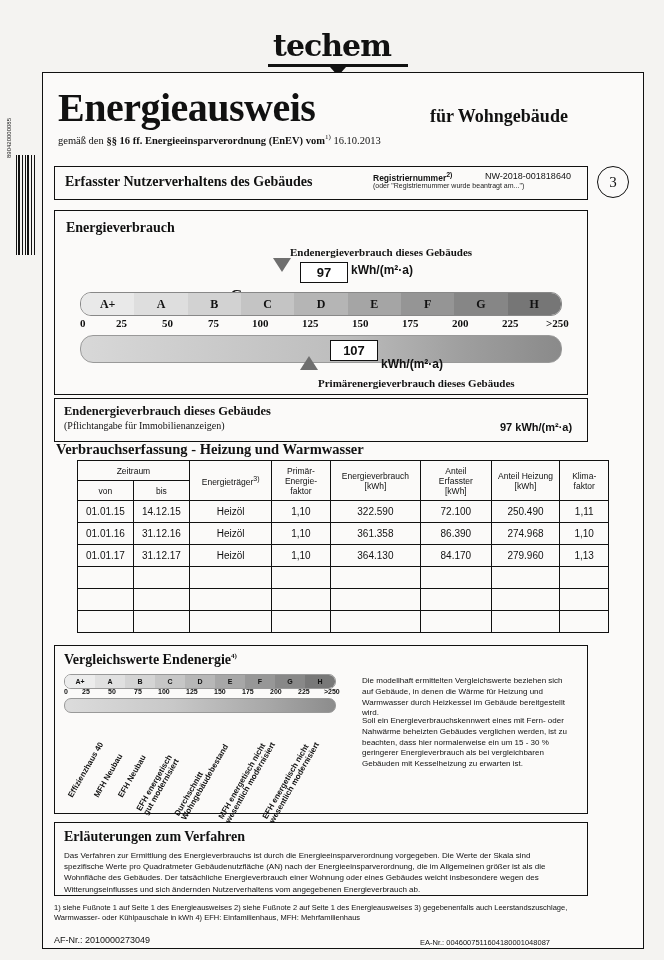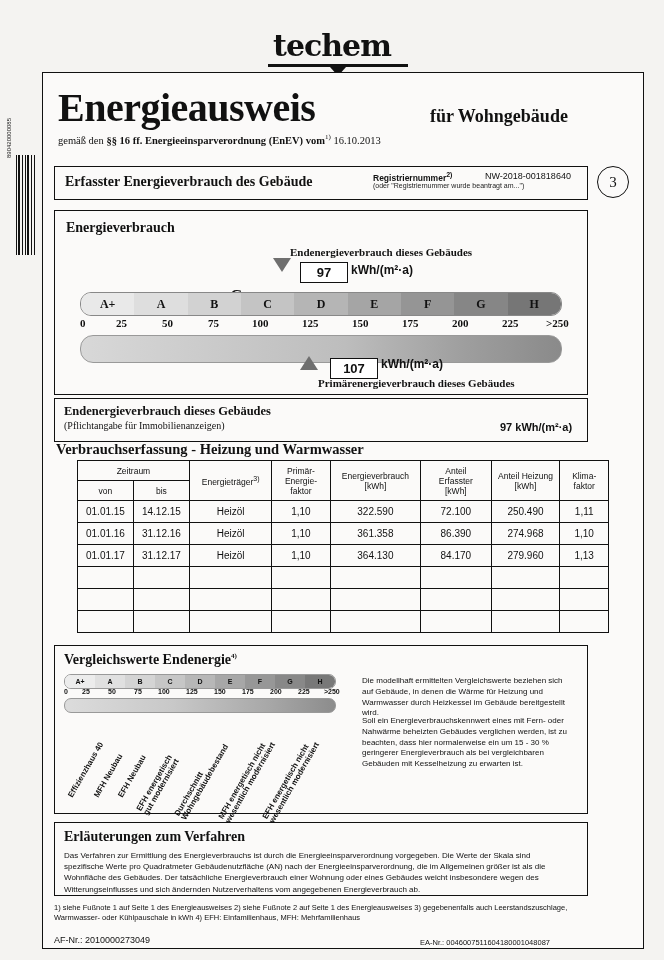--- a/index.html
+++ b/index.html
@@ -99,21 +99,21 @@
   .ev-caption{
     position:absolute;left:290px;top:246px;font-size:11px;font-weight:bold;
     font-family:"Liberation Serif",serif;
   }
   .val-box{
     position:absolute;border:1px solid #111;background:#fff;
     text-align:center;font-weight:bold;font-size:13px;
   }
   #end-val{left:300px;top:262px;width:46px;height:19px;line-height:19px;}
   #end-unit{position:absolute;left:351px;top:263px;font-size:12px;font-weight:bold;}
-  #prim-val{left:330px;top:358px;width:46px;height:19px;line-height:19px;}
+  #prim-val{left:330px;top:340px;width:46px;height:19px;line-height:19px;}
   #prim-unit{position:absolute;left:381px;top:357px;font-size:12px;font-weight:bold;}
   .prim-caption{
     position:absolute;left:318px;top:377px;font-size:11px;font-weight:bold;
     font-family:"Liberation Serif",serif;
   }
   .arrow-down{
     position:absolute;left:273px;top:258px;width:0;height:0;
     border-left:9px solid transparent;border-right:9px solid transparent;
     border-top:14px solid #6f6f6f;
   }
@@ -219,21 +219,21 @@
 
   <div class="title">Energieausweis</div>
   <div class="title-sub">für Wohngebäude</div>
   <div class="legal">
     <span>gemäß den</span>
     <b>§§ 16 ff. Energieeinsparverordnung (EnEV) vom</b><span class="sup">1)</span>
     <span>16.10.2013</span>
   </div>
 
   <div class="hdr-box">
-    <div class="hdr-title">Erfasster Energieverbrauch des Gebäude</div>
+    <div class="hdr-title">Erfasster Nutzerverhaltens des Gebäudes</div>
     <div class="hdr-reg-label">
       <span>Registriernummer</span><span class="sup">2)</span>
     </div>
     <div class="hdr-reg-note">(oder "Registriernummer wurde beantragt am...")</div>
     <div class="hdr-reg-val">NW-2018-001818640</div>
   </div>
   <div class="page-num">3</div>
 
   <div class="box" id="ev-box"></div>
   <div class="box-title" id="ev-title">Energieverbrauch</div>

